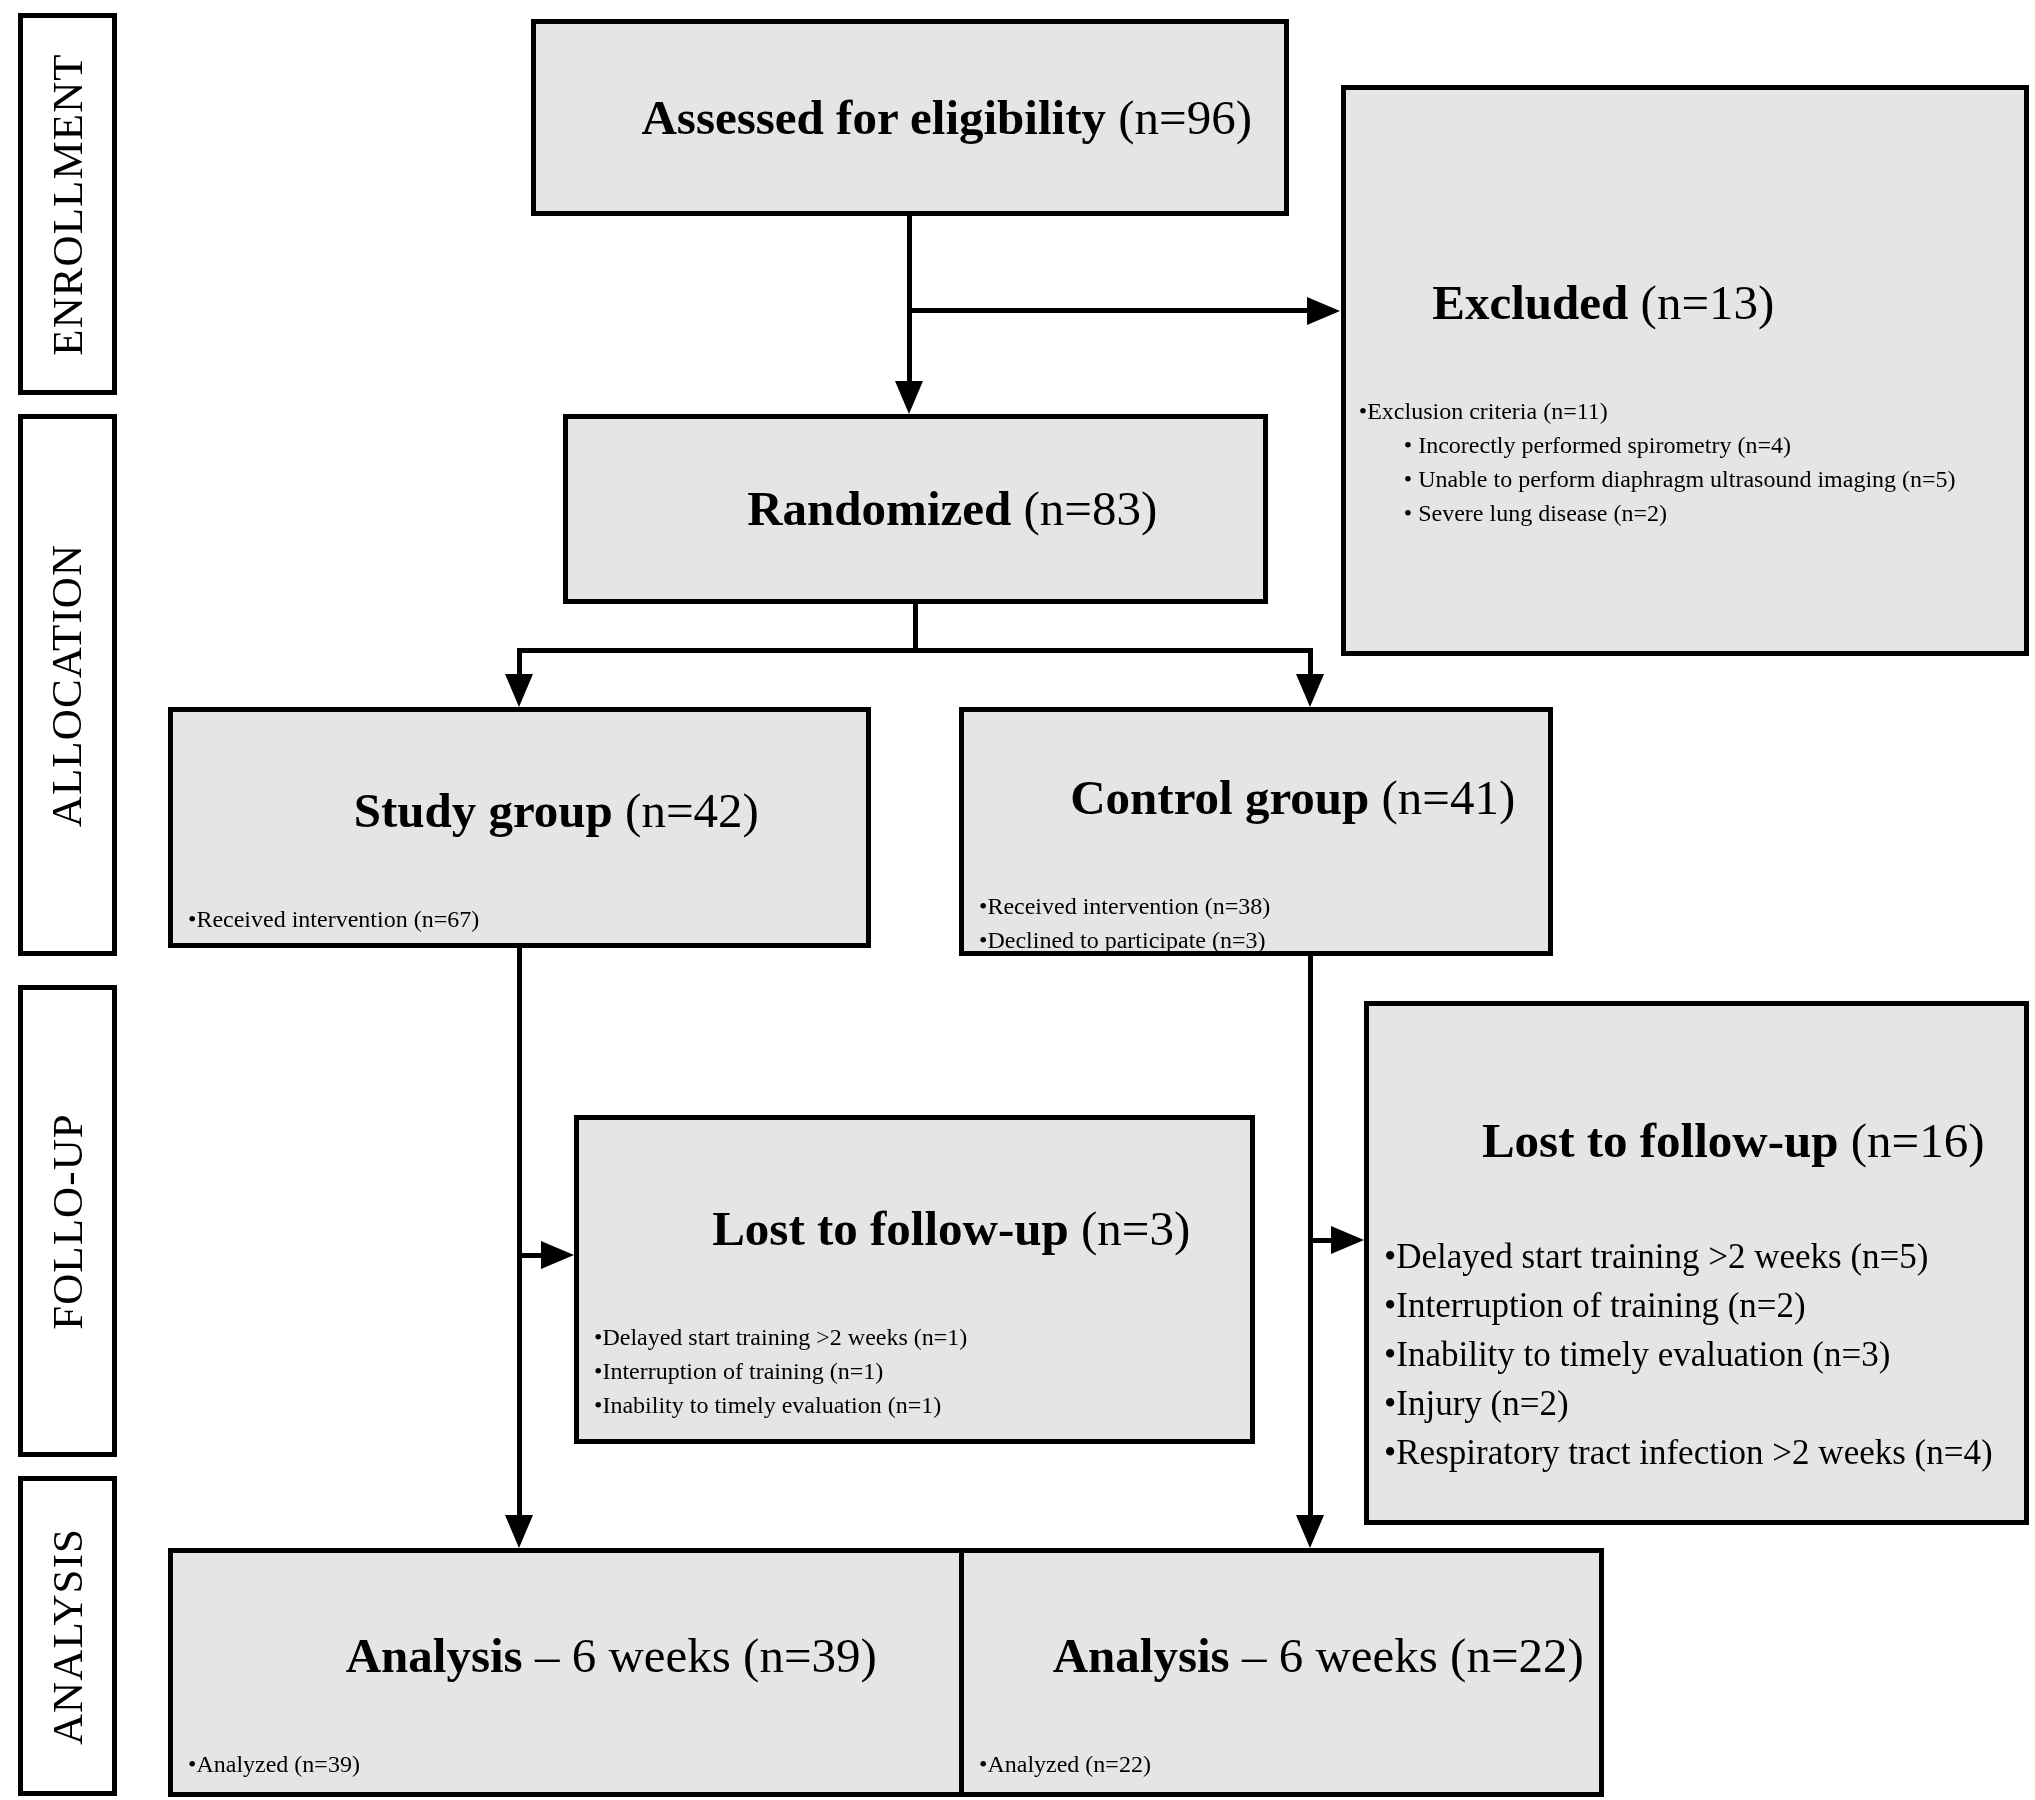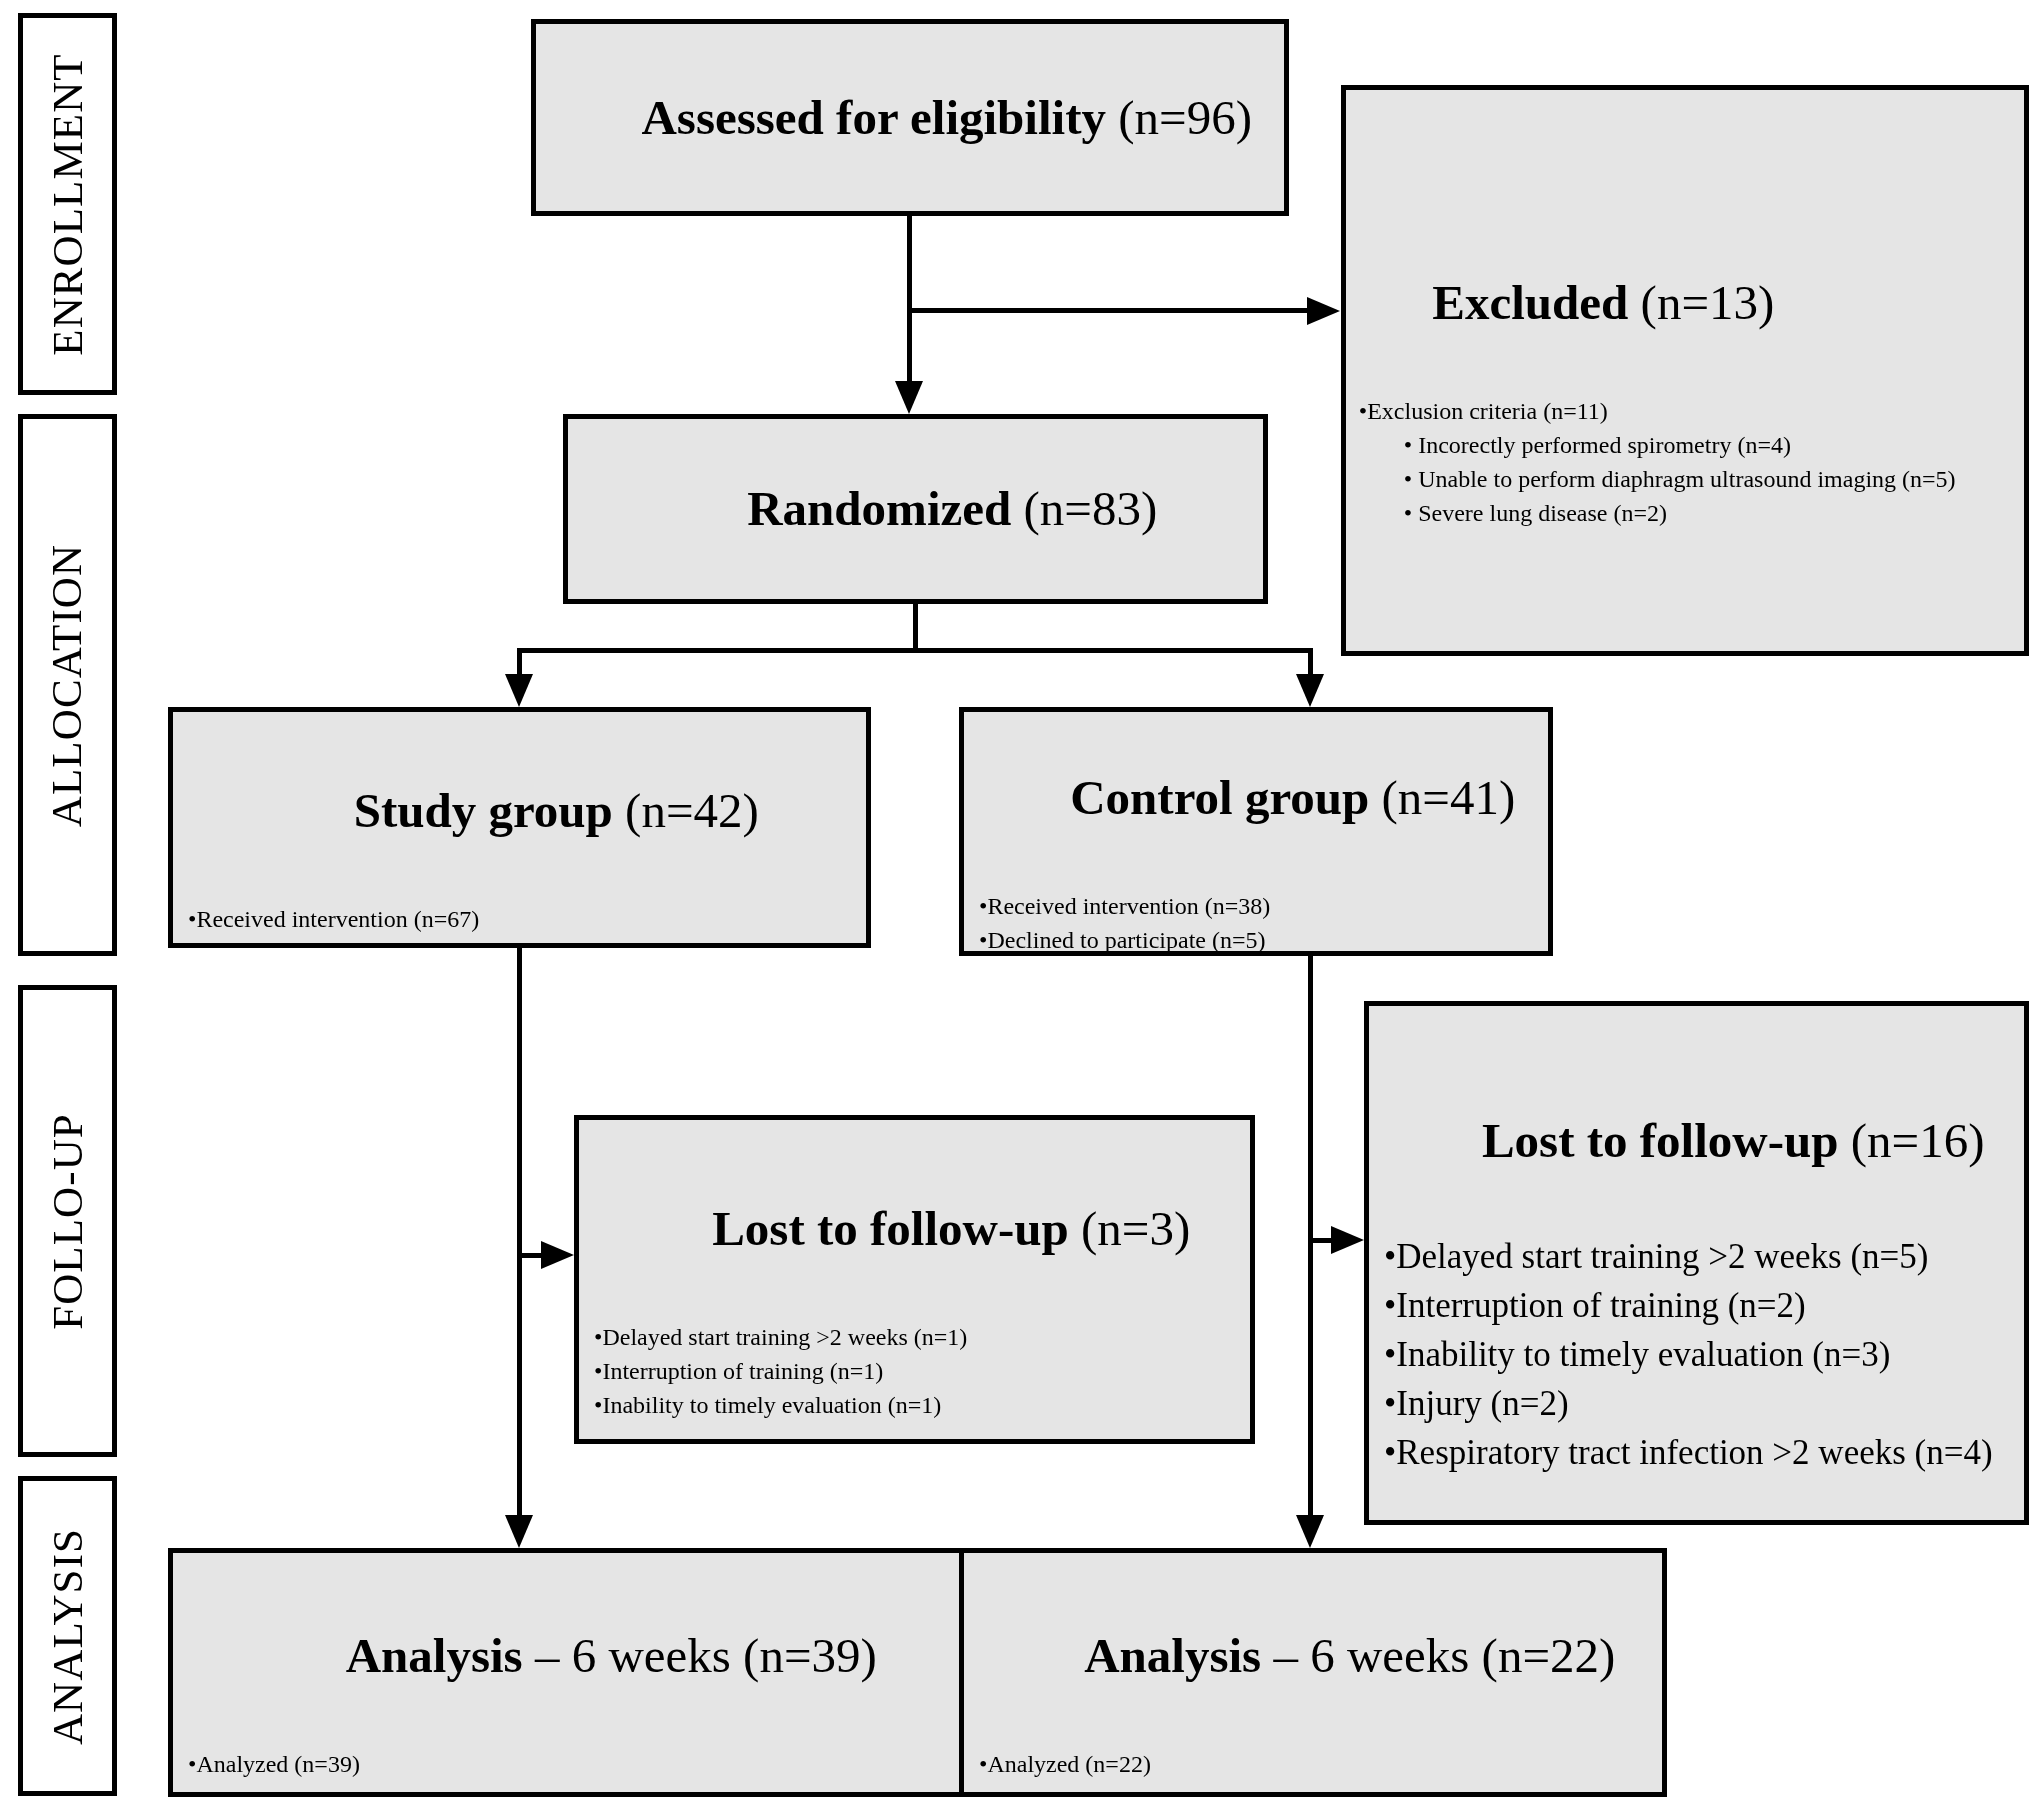--- a/index.html
+++ b/index.html
@@ -147,21 +147,21 @@
       <span class="b">Study group</span><span> (n=42)</span>
     </div>
     <div class="line lvl1">•Received intervention (n=67)</div>
   </div>
 
   <div class="box" style="left:959px; top:707px; width:594px; height:249px;">
     <div class="title">
       <span class="b">Control group</span><span> (n=41)</span>
     </div>
     <div class="line lvl1">•Received intervention (n=38)</div>
-    <div class="line lvl1">•Declined to participate (n=5)</div>
+    <div class="line lvl1">•Declined to participate (n=3)</div>
   </div>
 
   <div class="box" style="left:574px; top:1115px; width:681px; height:329px;">
     <div class="title">
       <span class="b">Lost to follow-up</span><span> (n=3)</span>
     </div>
     <div class="line lvl1">•Delayed start training &gt;2 weeks (n=1)</div>
     <div class="line lvl1">•Interruption of training (n=1)</div>
     <div class="line lvl1">•Inability to timely evaluation (n=1)</div>
   </div>
@@ -177,21 +177,21 @@
     <div class="line nohang">•Respiratory tract infection &gt;2 weeks (n=4)</div>
   </div>
 
   <div class="box" style="left:168px; top:1548px; width:813px; height:249px;">
     <div class="title">
       <span class="b">Analysis</span><span> – 6 weeks (n=39)</span>
     </div>
     <div class="line lvl1">•Analyzed (n=39)</div>
   </div>
 
-  <div class="box" style="left:959px; top:1548px; width:708px; height:249px;">
+  <div class="box" style="left:959px; top:1548px; width:645px; height:249px;">
     <div class="title">
       <span class="b">Analysis</span><span> – 6 weeks (n=22)</span>
     </div>
     <div class="line lvl1">•Analyzed (n=22)</div>
   </div>
 
 </div>
 
 
 </body></html>

